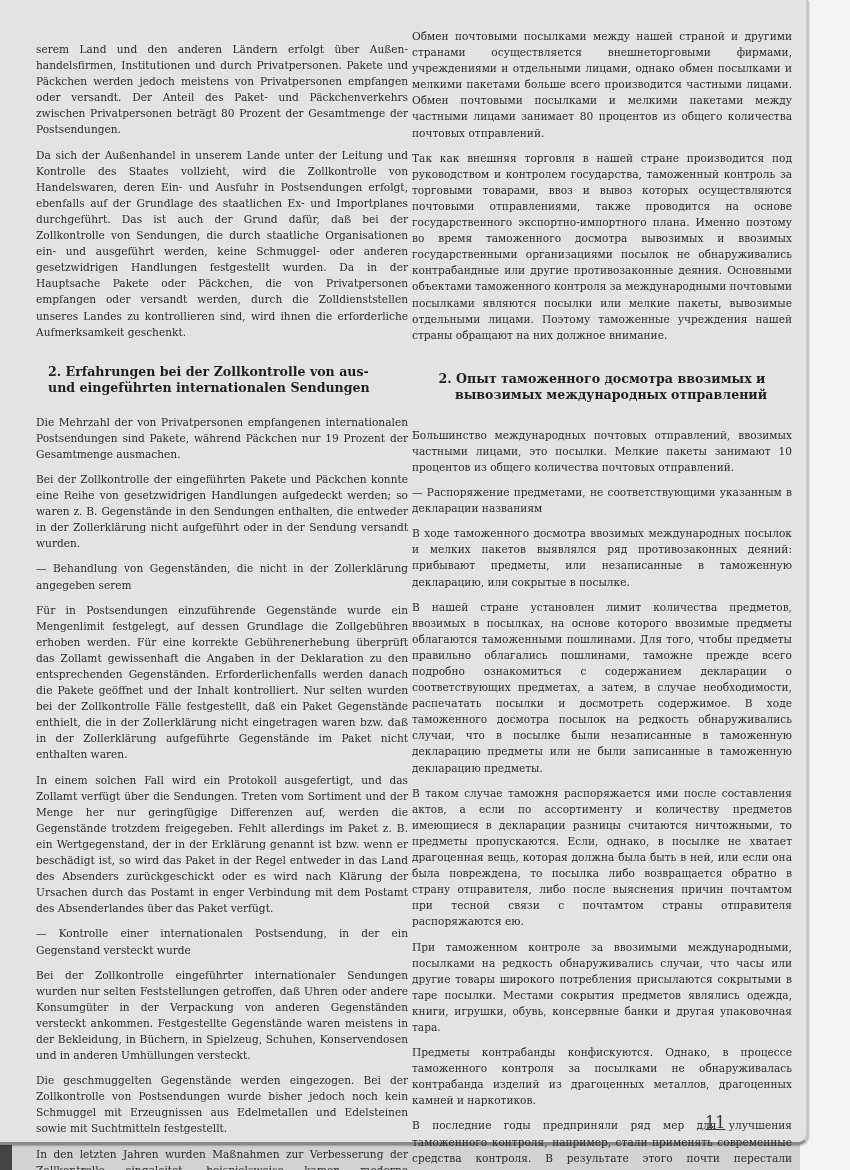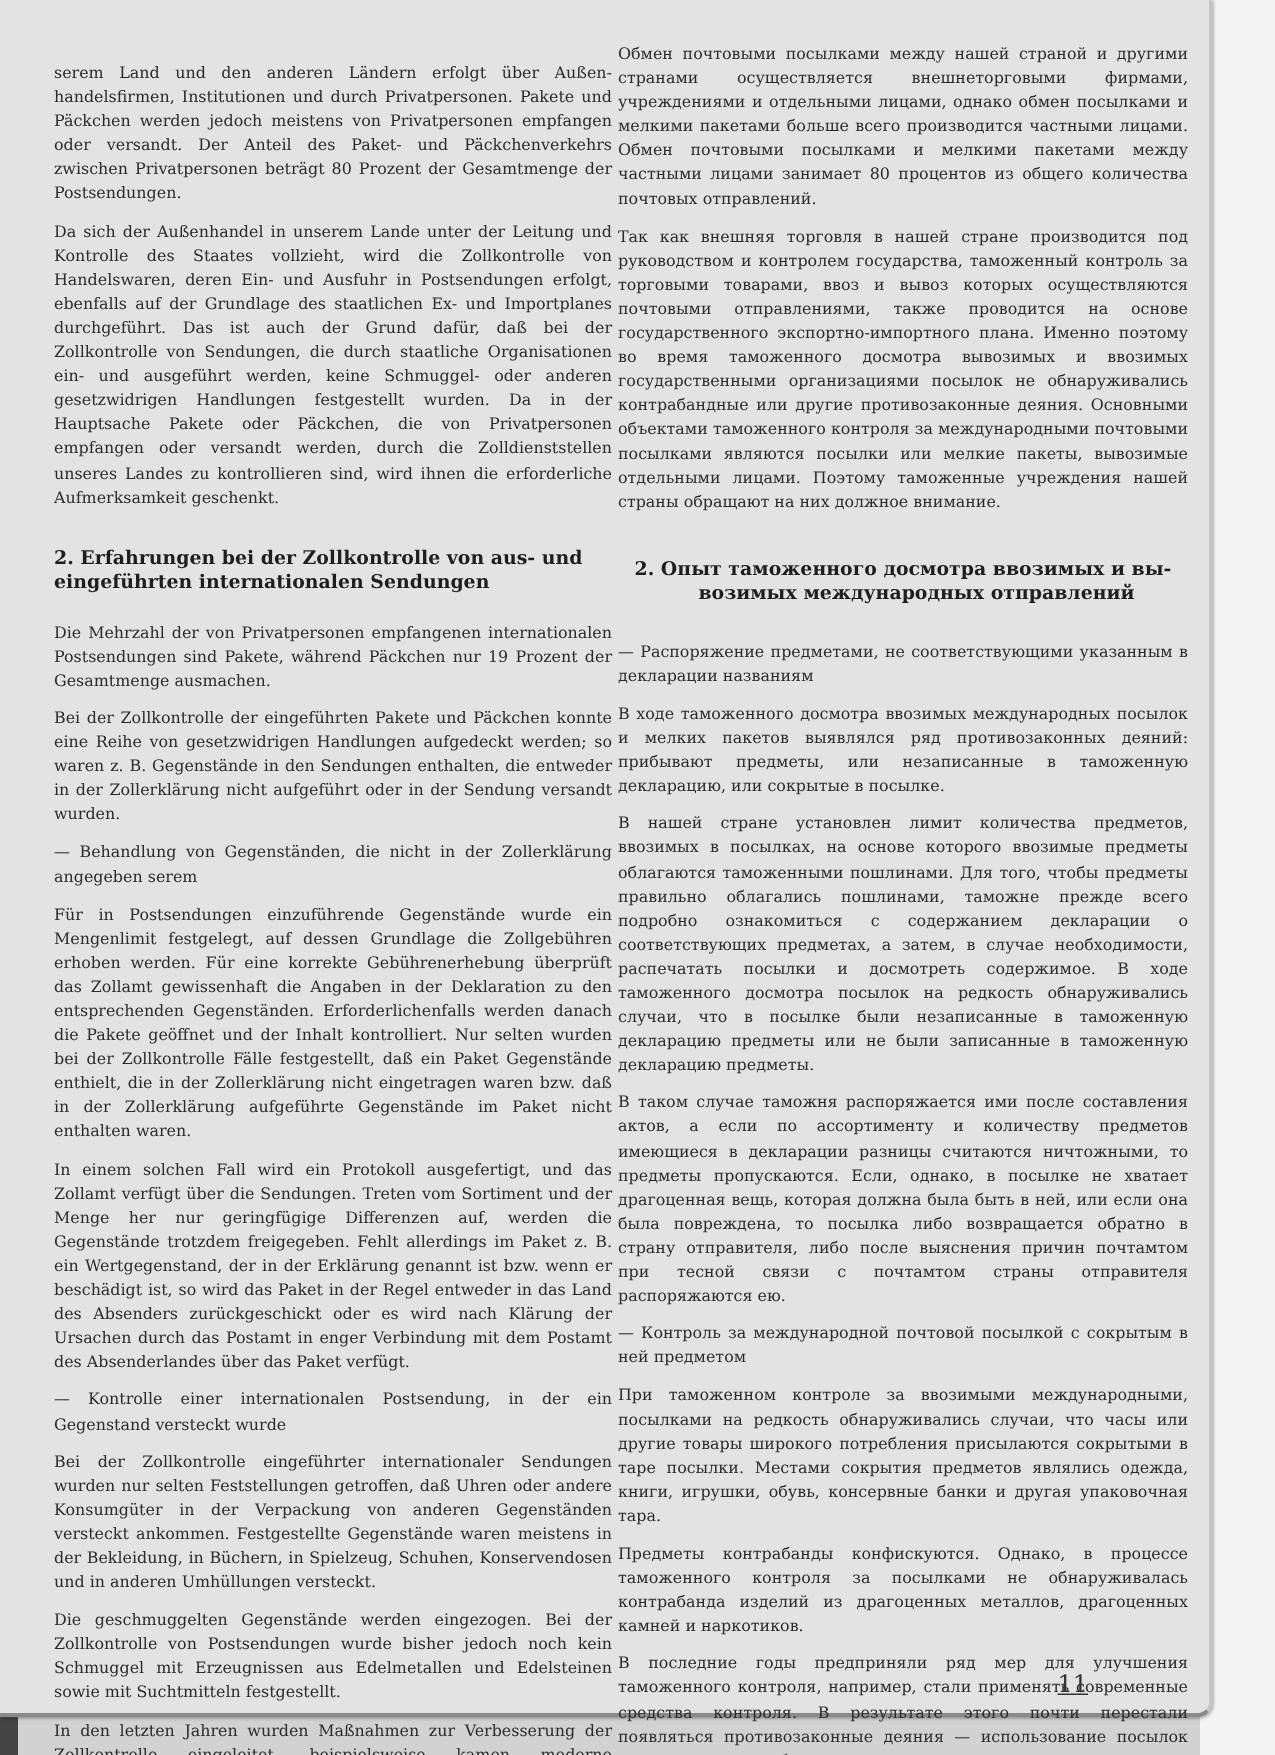--- a/index.html
+++ b/index.html
@@ -24,21 +24,21 @@
     .col {
       position: absolute; top: 38px;
       font-size: 10.6px; line-height: 16.1px; color: #2a2a2a;
       text-align: justify; hyphens: manual;
     }
     .col-de { left: 36px; width: 372px; top: 41px; }
     .col-ru { left: 412px; width: 380px; top: 28px; }
     .col p { margin: 0 0 9px 0; }
     .col h2 {
       font-size: 12.6px; line-height: 16px; font-weight: bold; color: #1e1e1e;
-      margin: 0; text-align: left;
+      margin: 12px; text-align: left;
     }
     .col-de h2 { margin-top: 24px; margin-bottom: 18px; }
     .col-ru h2 { margin-top: 28px; margin-bottom: 24px; padding-left: 18px; text-indent: -18px; text-align: center; }
     .page-number {
       position: absolute; left: 705px; top: 1113px; font-size: 16px; color: #333; text-decoration: underline;
     }
   </style>
 </head>
 <body>
 
@@ -60,24 +60,24 @@
     <p>— Kontrolle einer internationalen Postsendung, in der ein Gegenstand versteckt wurde</p>
     <p>Bei der Zollkontrolle eingeführter internationaler Sendungen wurden nur selten Feststellungen getroffen, daß Uhren oder andere Konsumgüter in der Verpackung von anderen Gegen­ständen versteckt ankommen. Festgestellte Gegenstände waren meistens in der Bekleidung, in Büchern, in Spielzeug, Schuhen, Konservendosen und in anderen Umhüllungen ver­steckt.</p>
     <p>Die geschmuggelten Gegenstände werden eingezogen. Bei der Zollkontrolle von Postsendungen wurde bisher jedoch noch kein Schmuggel mit Erzeugnissen aus Edelmetallen und Edel­steinen sowie mit Suchtmitteln festgestellt.</p>
     <p>In den letzten Jahren wurden Maßnahmen zur Verbesserung der Zollkontrolle eingeleitet, beispielsweise kamen moderne Kontrollmittel zum Einsatz. Im Ergebnis dessen gelingt es immer besser, solche rechtswidrigen Handlungen wie den Schmuggel von Gegenständen in Paketen zu verhindern.</p>
   </div>
 
   <div class="col col-ru">
     <p>Обмен почтовыми посылками между нашей страной и дру­гими странами осуществляется внешнеторговыми фирма­ми, учреждениями и отдельными лицами, однако обмен посылками и мелкими пакетами больше всего произво­дится частными лицами. Обмен почтовыми посылками и мелкими пакетами между частными лицами занимает 80 процентов из общего количества почтовых отправле­ний.</p>
     <p>Так как внешняя торговля в нашей стране производится под руководством и контролем государства, таможенный контроль за торговыми товарами, ввоз и вывоз которых осуществляются почтовыми отправлениями, также прово­дится на основе государственного экспортно-импортного плана. Именно поэтому во время таможенного досмотра вывозимых и ввозимых государственными организациями посылок не обнаруживались контрабандные или другие противозаконные деяния. Основными объектами тамо­женного контроля за международными почтовыми посыл­ками являются посылки или мелкие пакеты, вывозимые отдельными лицами. Поэтому таможенные учреждения нашей страны обращают на них должное внимание.</p>
     <h2>2. Опыт таможенного досмотра ввозимых и вы­возимых международных отправлений</h2>
+    <p>Большинство международных почтовых отправлений, вво­зимых частными лицами, это посылки. Мелкие пакеты занимают 10 процентов из общего количества почтовых отправлений.</p>
     <p>— Распоряжение предметами, не соответствующими ука­занным в декларации названиям</p>
     <p>В ходе таможенного досмотра ввозимых международных посылок и мелких пакетов выявлялся ряд противозакон­ных деяний: прибывают предметы, или незаписанные в таможенную декларацию, или сокрытые в посылке.</p>
     <p>В нашей стране установлен лимит количества предметов, ввозимых в посылках, на основе которого ввозимые пред­меты облагаются таможенными пошлинами. Для того, что­бы предметы правильно облагались пошлинами, таможне прежде всего подробно ознакомиться с содержанием де­кларации о соответствующих предметах, а затем, в случае необходимости, распечатать посылки и досмотреть содер­жимое. В ходе таможенного досмотра посылок на ред­кость обнаруживались случаи, что в посылке были неза­писанные в таможенную декларацию предметы или не были записанные в таможенную декларацию предметы.</p>
     <p>В таком случае таможня распоряжается ими после соста­вления актов, а если по ассортименту и количеству пред­метов имеющиеся в декларации разницы считаются ни­чтожными, то предметы пропускаются. Если, однако, в посылке не хватает драгоценная вещь, которая должна была быть в ней, или если она была повреждена, то по­сылка либо возвращается обратно в страну отправителя, либо после выяснения причин почтамтом при тесной связи с почтамтом страны отправителя распоряжаются ею.</p>
-    <p>— Контроль за международной почтовой посылкой с со­крытым в ней предметом</p>
     <p>При таможенном контроле за ввозимыми международны­ми, посылками на редкость обнаруживались случаи, что часы или другие товары широкого потребления присы­лаются сокрытыми в таре посылки. Местами сокрытия предметов являлись одежда, книги, игрушки, обувь, кон­сервные банки и другая упаковочная тара.</p>
     <p>Предметы контрабанды конфискуются. Однако, в процессе таможенного контроля за посылками не обнаруживалась контрабанда изделий из драгоценных металлов, драгоцен­ных камней и наркотиков.</p>
     <p>В последние годы предприняли ряд мер для улучшения таможенного контроля, например, стали применять со­временные средства контроля. В результате этого почти перестали появляться противозаконные деяния — исполь­зование посылок средствами контрабанды.</p>
   </div>
 
   <div class="page-number">11</div>
 </div>
 
 </body></html>

